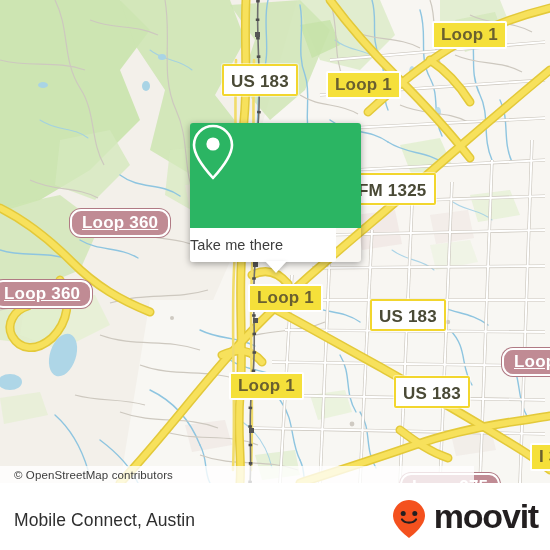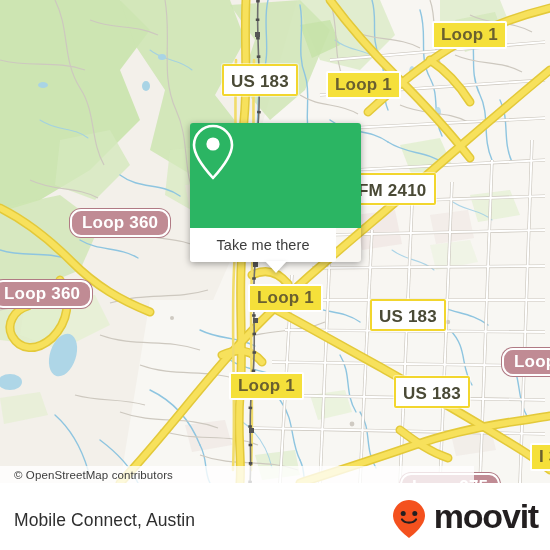--- a/index.html
+++ b/index.html
@@ -47,20 +47,21 @@
     padding:3px 7px 4px;
   }
   
   .shield.sh-pill {
     background:#c08b94;
     border:2px solid #ffffff;
     color:#ffffff;
     border-radius:11px;
     padding:3px 10px 4px;
     box-shadow:0 0 0 1px #b07a84;
+    text-decoration:underline;
   }
 
   
   .popup {
     position:absolute;
     left:190px; top:123px;
     width:171px; height:139px;
     border-radius:3px;
     box-shadow:0 2px 7px rgba(0,0,0,.35);
     overflow:visible;
@@ -69,21 +70,21 @@
   .popup-head {
     position:absolute; left:0; top:0; width:171px; height:105px;
     background:#2bb563;
     border-radius:3px 3px 0 0;
     display:flex; align-items:center; justify-content:center;
   }
   .popup-foot {
     position:absolute; left:0; top:105px; width:146px; height:34px;
     background:#ffffff;
     border-radius:0 0 3px 3px;
-    display:flex; align-items:center; justify-content:center;
+    display:flex; align-items:center; 
   }
   .popup-foot span {
     font-size:14.5px; color:#3d3d3d; letter-spacing:.1px;
   }
   .popup-tail {
     position:absolute;
     left:75px; top:138px;
     width:0; height:0;
     border-left:11px solid transparent;
     border-right:11px solid transparent;
@@ -343,21 +344,21 @@
           <circle cx="448" cy="322" r="2.2"></circle>
           <circle cx="172" cy="318" r="2"></circle>
         </g>
 
       </g>
     </svg>
 
     <div class="shield sh-yellow" style="left:432px; top:21px;">Loop 1</div>
     <div class="shield sh-white" style="left:222px; top:64px;">US 183</div>
     <div class="shield sh-yellow" style="left:326px; top:71px;">Loop 1</div>
-    <div class="shield sh-white" style="left:349px; top:173px;">FM 2410</div>
+    <div class="shield sh-white" style="left:349px; top:173px;">FM 1325</div>
     <div class="shield sh-pill" style="left:70px;  top:209px;">Loop 360</div>
     <div class="shield sh-pill" style="left:-8px;  top:280px;">Loop 360</div>
     <div class="shield sh-yellow" style="left:248px; top:284px;">Loop 1</div>
     <div class="shield sh-white" style="left:370px; top:299px;">US 183</div>
     <div class="shield sh-pill" style="left:502px; top:348px;">Loop 275</div>
     <div class="shield sh-yellow" style="left:229px; top:372px;">Loop 1</div>
     <div class="shield sh-white" style="left:394px; top:376px;">US 183</div>
     <div class="shield sh-pill" style="left:400px; top:473px;">Loop 275</div>
     <div class="shield sh-yellow" style="left:530px; top:443px;">I 35</div>
 

